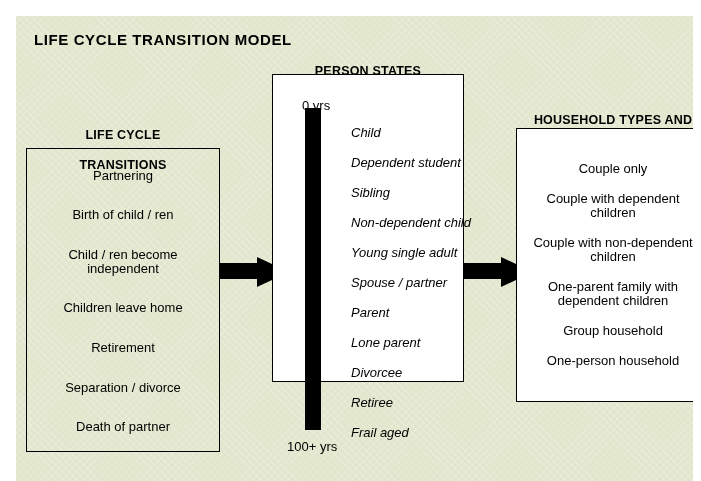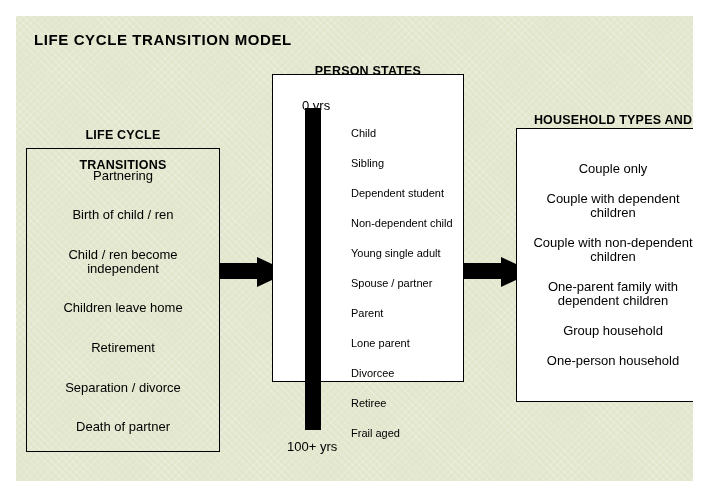--- a/index.html
+++ b/index.html
@@ -34,21 +34,21 @@
     padding:7px 2px 4px;
   }
   .left-box .item { text-align:center; font-size:13px; line-height:14px; }
 
   .center-box { left:256px; top:58px; width:192px; height:308px; background:#fff; }
   .timeline-line { position:absolute; left:32px; top:33px; width:2px; height:322px; background:#000; }
   .age-label { position:absolute; font-size:13px; white-space:nowrap; }
   .age-top { left:21px; top:15px; }
   .age-bottom { left:6px; top:356px; }
   .person-items { position:absolute; left:62px; top:27px; }
-  .person-items .item { height:30px; line-height:30px; font-size:11px; white-space:nowrap; }
+  .person-items .item { height:30px; line-height:30px; font-size:13px; white-space:nowrap;font-style:italic; }
 
   .right-box {
     left:500px; top:112px; width:194px; height:274px;
     background:#fff;
     display:flex; flex-direction:column; justify-content:center;
     padding:5px 2px;
   }
   .right-box .item { text-align:center; font-size:13px; line-height:14px; max-width:184px; align-self:center; }
 
   .arrow { position:absolute; width:53px; height:14px; }
@@ -87,22 +87,22 @@
     <div class="shaft"></div>
     <div class="head"></div>
   </div>
 
   <div class="panel-heading center-heading">PERSON STATES</div>
   <div class="box center-box">
     <div class="age-label age-top">0 yrs</div>
     <div class="timeline-line"></div>
     <div class="person-items">
         <div class="item">Child</div>
+        <div class="item">Dependent student</div>
         <div class="item">Sibling</div>
-        <div class="item">Dependent student</div>
         <div class="item">Non-dependent child</div>
         <div class="item">Young single adult</div>
         <div class="item">Spouse / partner</div>
         <div class="item">Parent</div>
         <div class="item">Lone parent</div>
         <div class="item">Divorcee</div>
         <div class="item">Retiree</div>
         <div class="item">Frail aged</div>
       </div>
     <div class="age-label age-bottom">100+ yrs</div>

